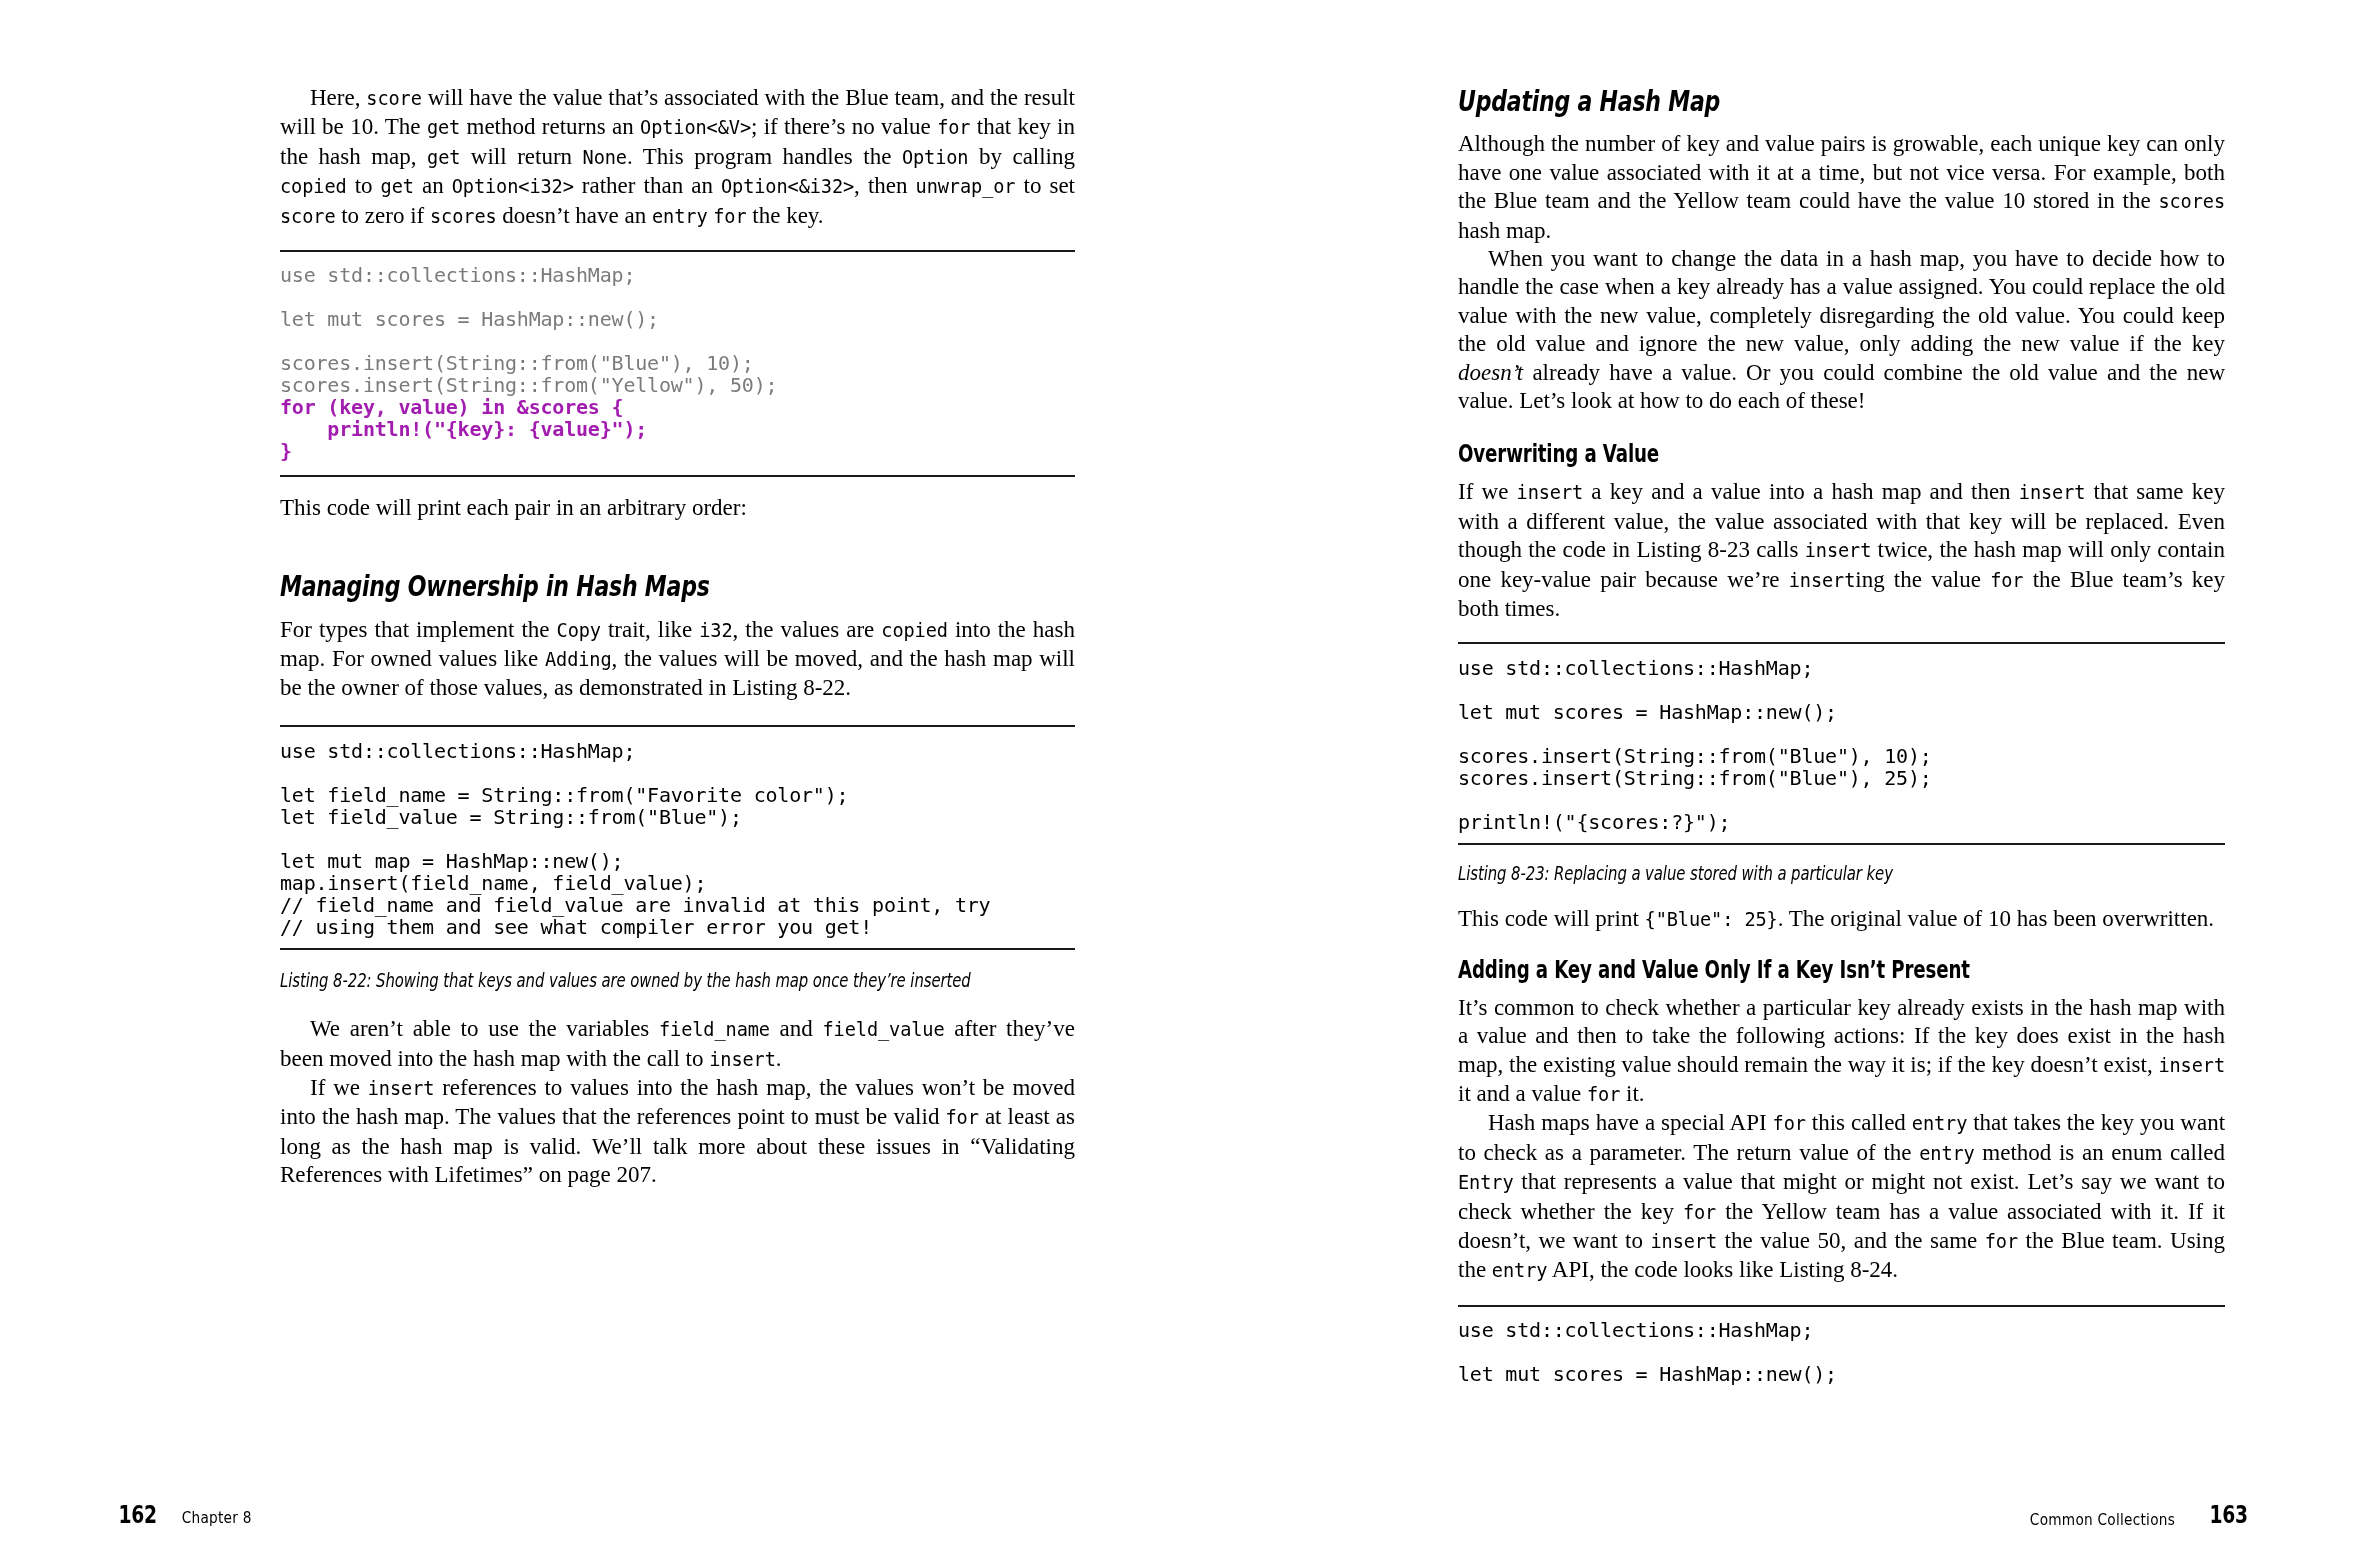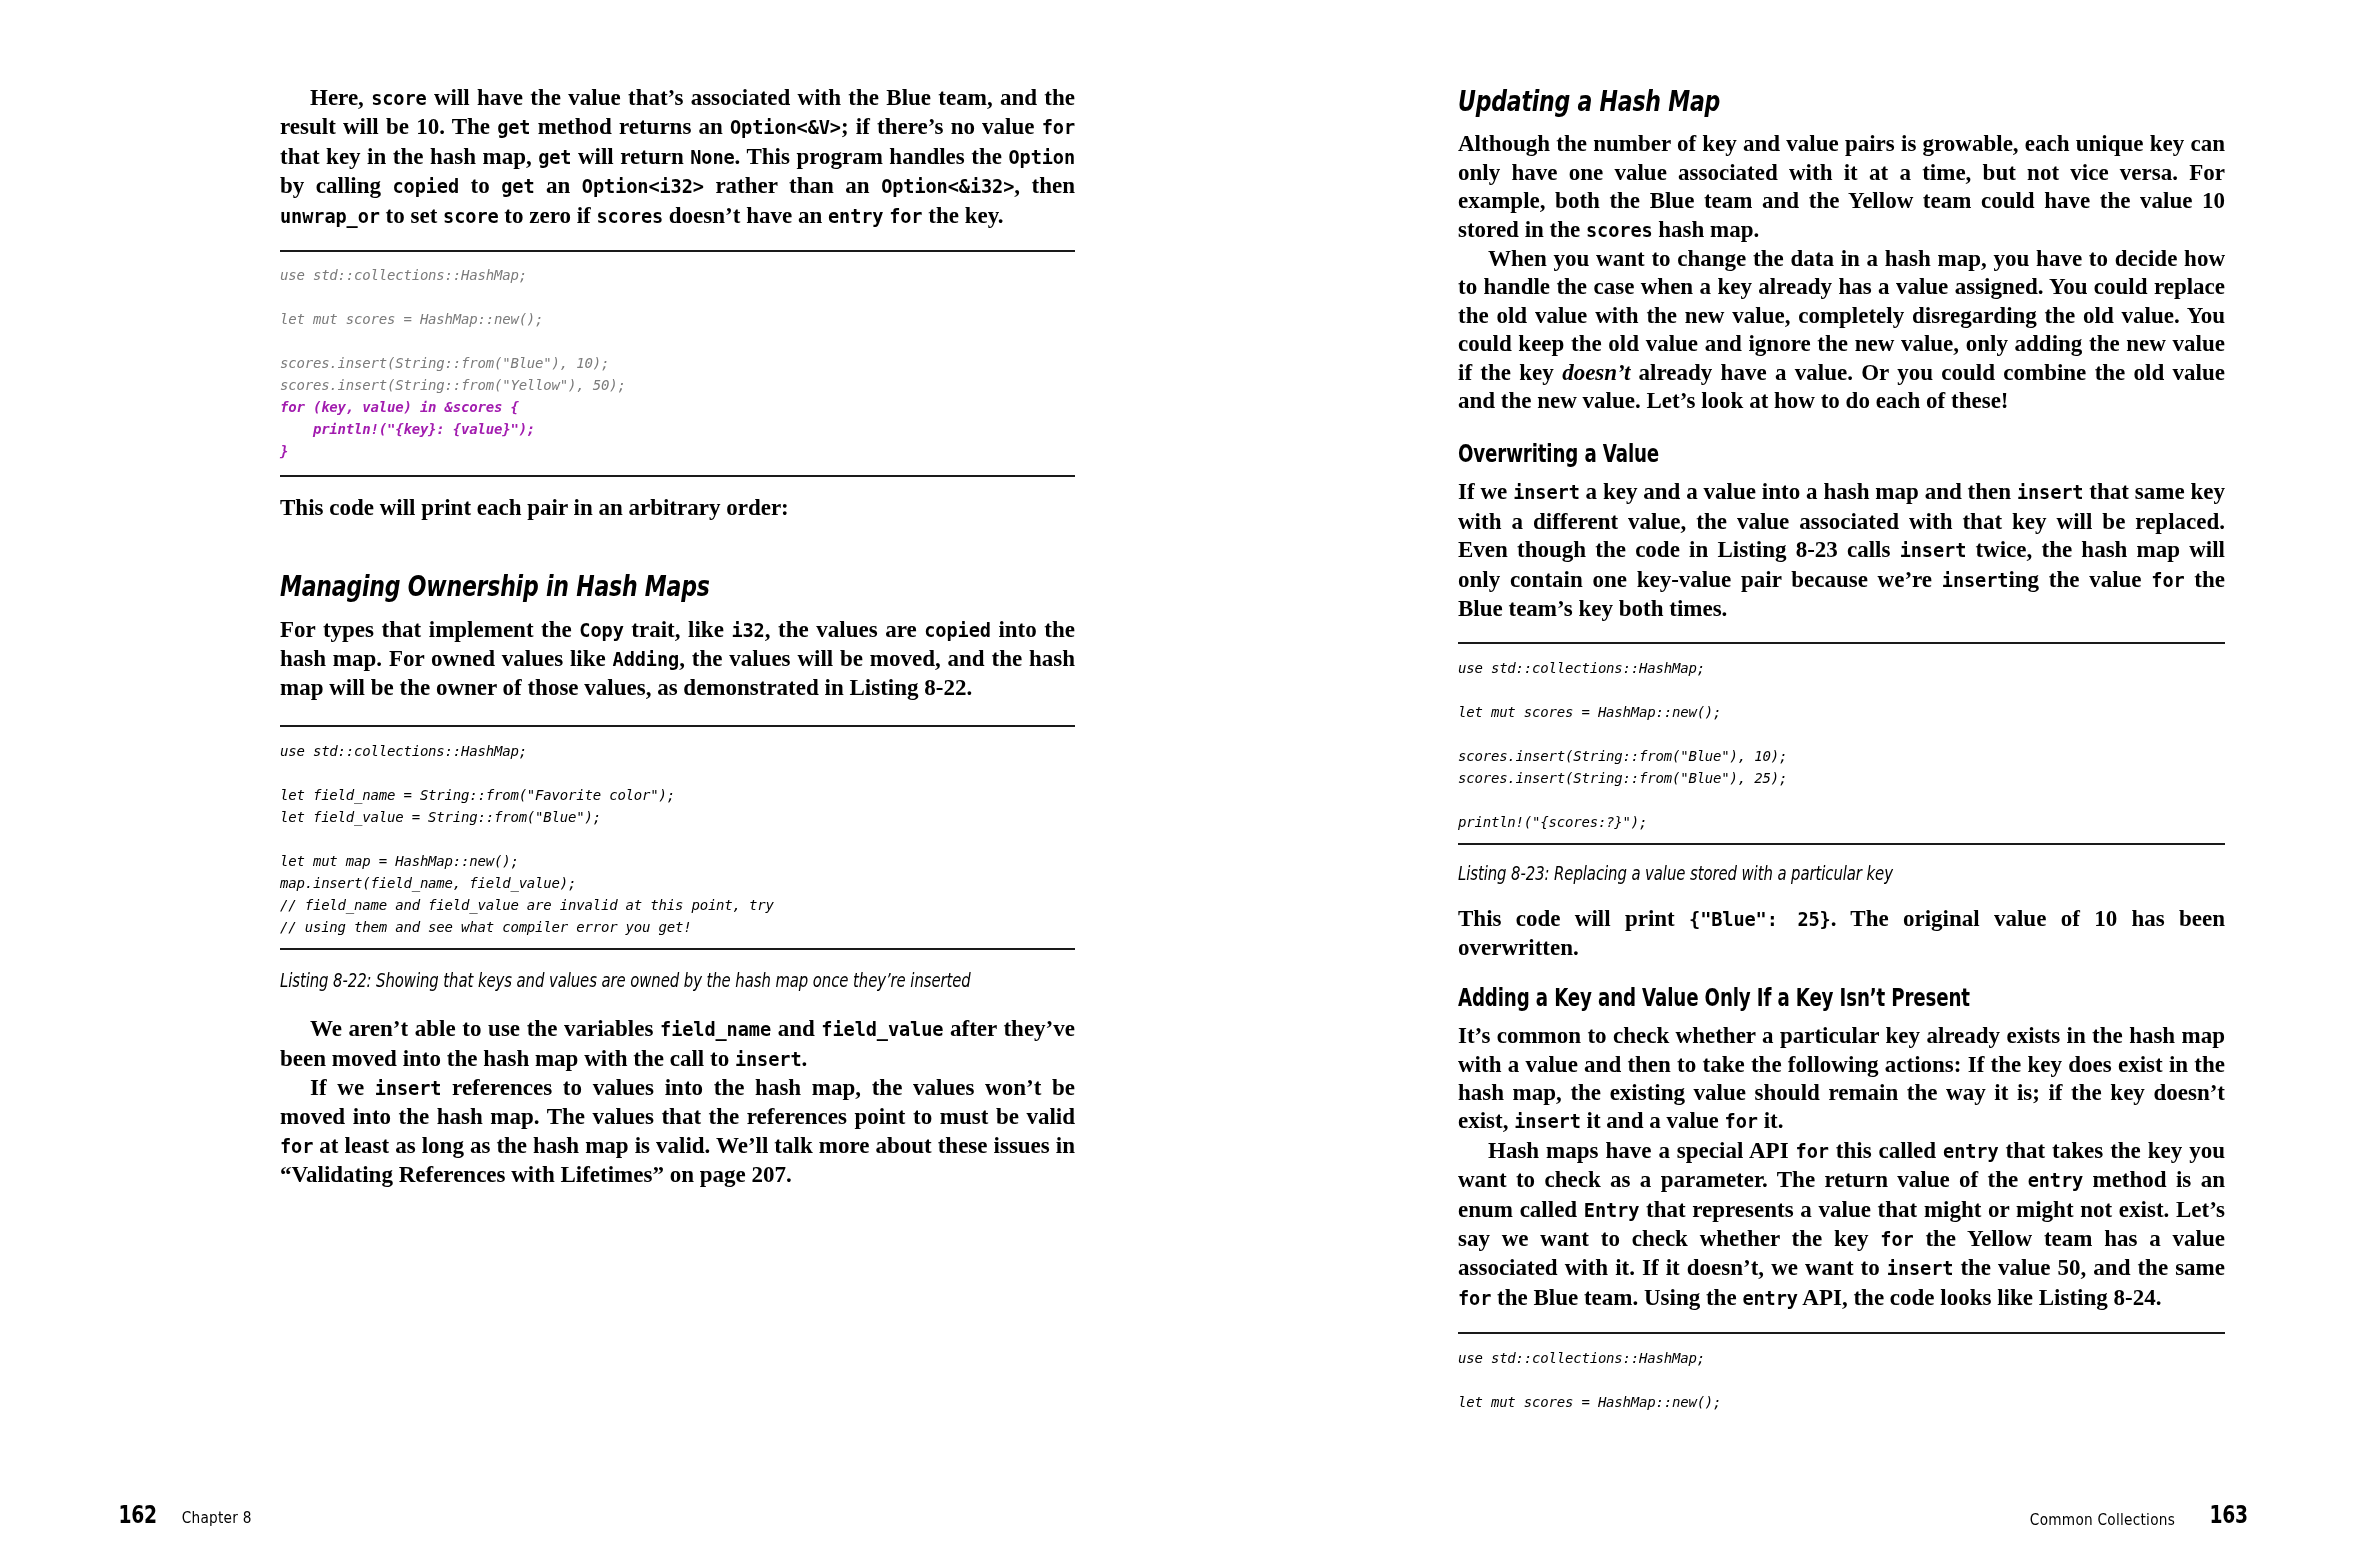--- a/index.html
+++ b/index.html
@@ -40,21 +40,20 @@
   .page-right .col { left: 275px; width: 767px; }
 
   
   p.body {
     margin: 0;
     font-size: 23px;
     line-height: 28.4px;
     text-align: justify;
     text-justify: inter-word;
     font-family: "Liberation Serif", "DejaVu Serif", serif;
-    font-weight: bold;
     -webkit-font-smoothing: antialiased;
   }
   p.body.indent { text-indent: 30px; }
   p.body.noindent { text-indent: 0; }
 
   
   code, .code-inline {
     font-family: "DejaVu Sans Mono", "Liberation Mono", monospace;
     font-size: 18.6px;
     letter-spacing: -0.1px;
@@ -97,26 +96,25 @@
     margin: 0;
     width: 100%;
     height: 0;
   }
   .rule-bottom {
     border-top: 2.8px solid #1a1a1a;
   }
   pre.code {
     margin: 0;
     font-family: "DejaVu Sans Mono", "Liberation Mono", monospace;
-    font-size: 14px;
+    font-size: 20px;
     line-height: 22px;
     letter-spacing: -0.2px;
     white-space: pre;
     color: #000;
-    font-style: italic;
   }
   pre.code.dim { color: #7b7b7b; }
   pre.code.bold { font-weight: bold; color: #a21caf; }
 
   
   .caption {
     margin: 0;
     font-family: "DejaVu Sans", "Liberation Sans", sans-serif;
     font-style: italic;
     font-size: 18.6px;

